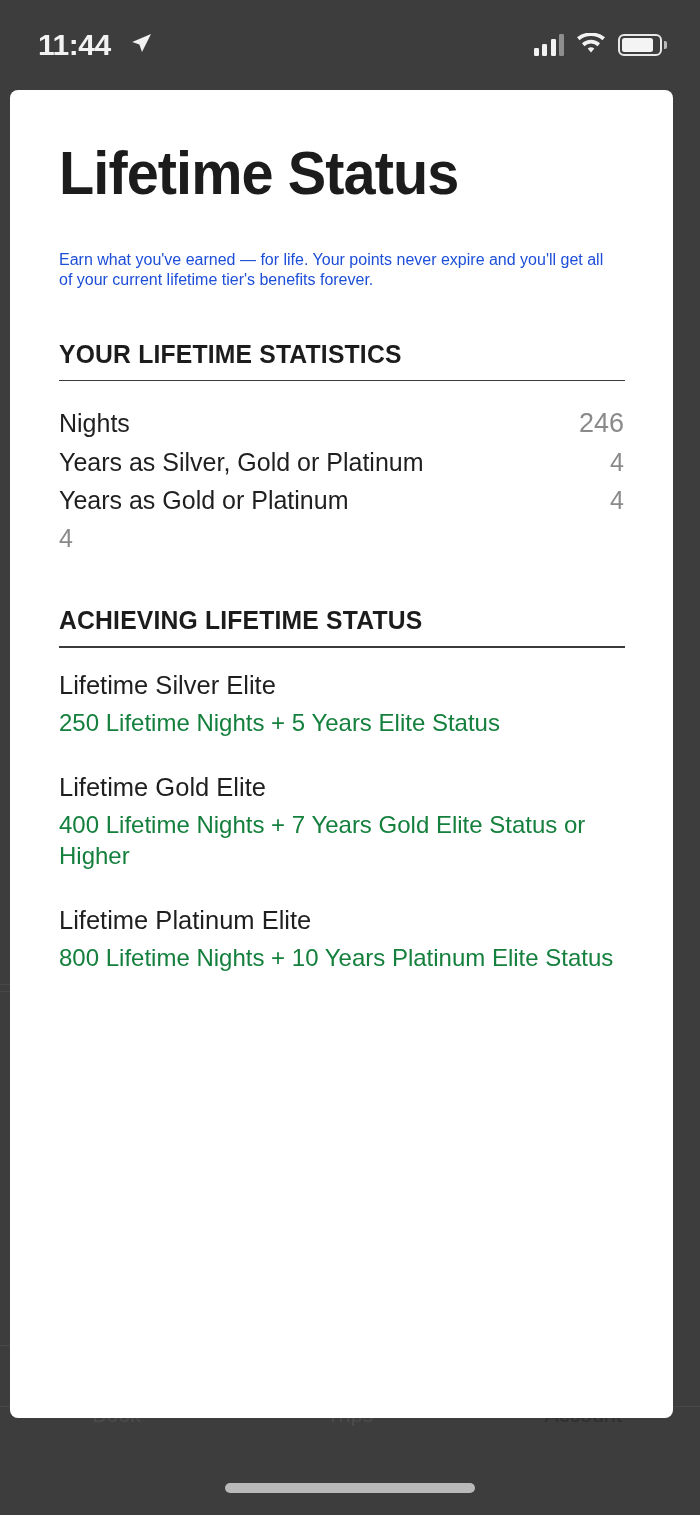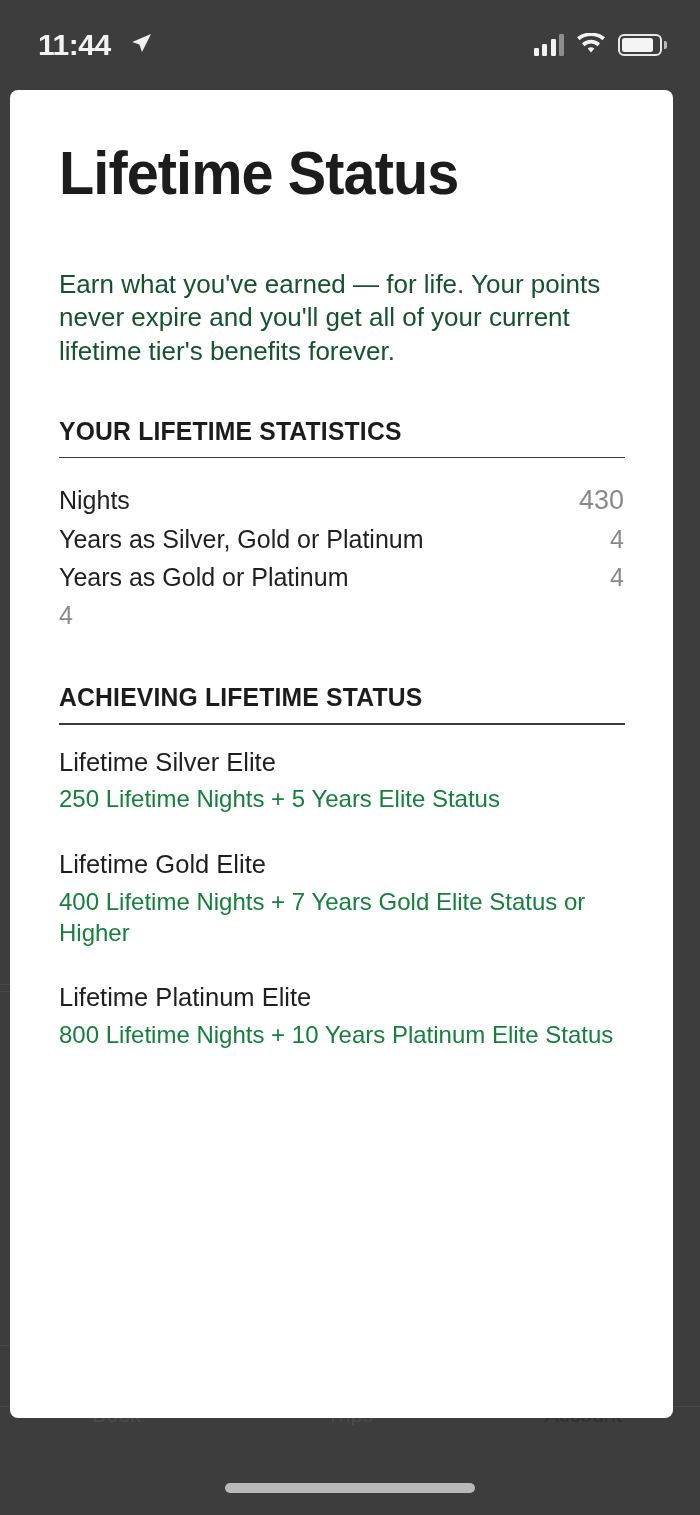--- a/index.html
+++ b/index.html
@@ -91,23 +91,23 @@
   #page-title {
     margin-top:52px;
     font-family:"Liberation Sans Narrow", "Liberation Sans", sans-serif;
     font-size:62px; line-height:1.0;
     font-weight:700; letter-spacing:-1px;
     color:#1c1c1c;
     transform:scaleX(.93); transform-origin:left center;
   }
 
   #intro {
-    margin-top:64px;
-    font-size:26px; line-height:1.28;
-    color:#14532d;
+    margin-top:46px;
+    font-size:16px; line-height:1.28;
+    color:#1d4ed8;
     max-width:560px;
   }
 
   .section-head {
     margin-top:48px;
     font-family:"Liberation Sans Narrow", "Liberation Sans", sans-serif;
     font-size:26px; font-weight:700;
     letter-spacing:.2px;
     color:#1c1c1c;
     text-transform:uppercase;
@@ -218,21 +218,21 @@
     <h1 id="page-title">Lifetime Status</h1>
 
     <p id="intro">Earn what you've earned — for life. Your points never expire and you'll get all of your current lifetime tier's benefits forever.</p>
 
     <h2 class="section-head">YOUR LIFETIME STATISTICS</h2>
     <div class="section-rule"></div>
 
     <div id="stats-list">
       <div class="stat-row first">
         <span class="stat-label">Nights</span>
-        <span class="stat-value">430</span>
+        <span class="stat-value">246</span>
       </div>
       <div class="stat-row">
         <span class="stat-label">Years as Silver, Gold or Platinum</span>
         <span class="stat-value">4</span>
       </div>
       <div class="stat-row">
         <span class="stat-label">Years as Gold or Platinum</span>
         <span class="stat-value">4</span>
       </div>
       <div class="stat-row">

